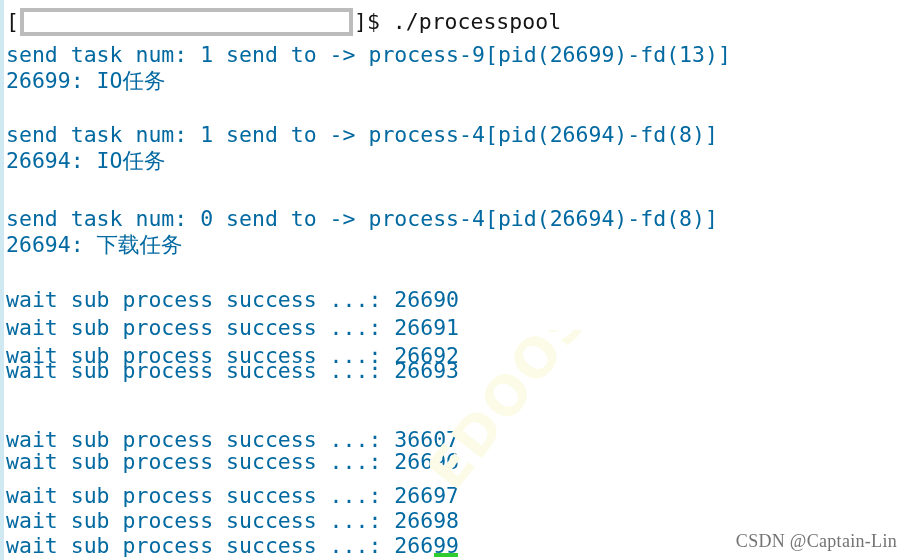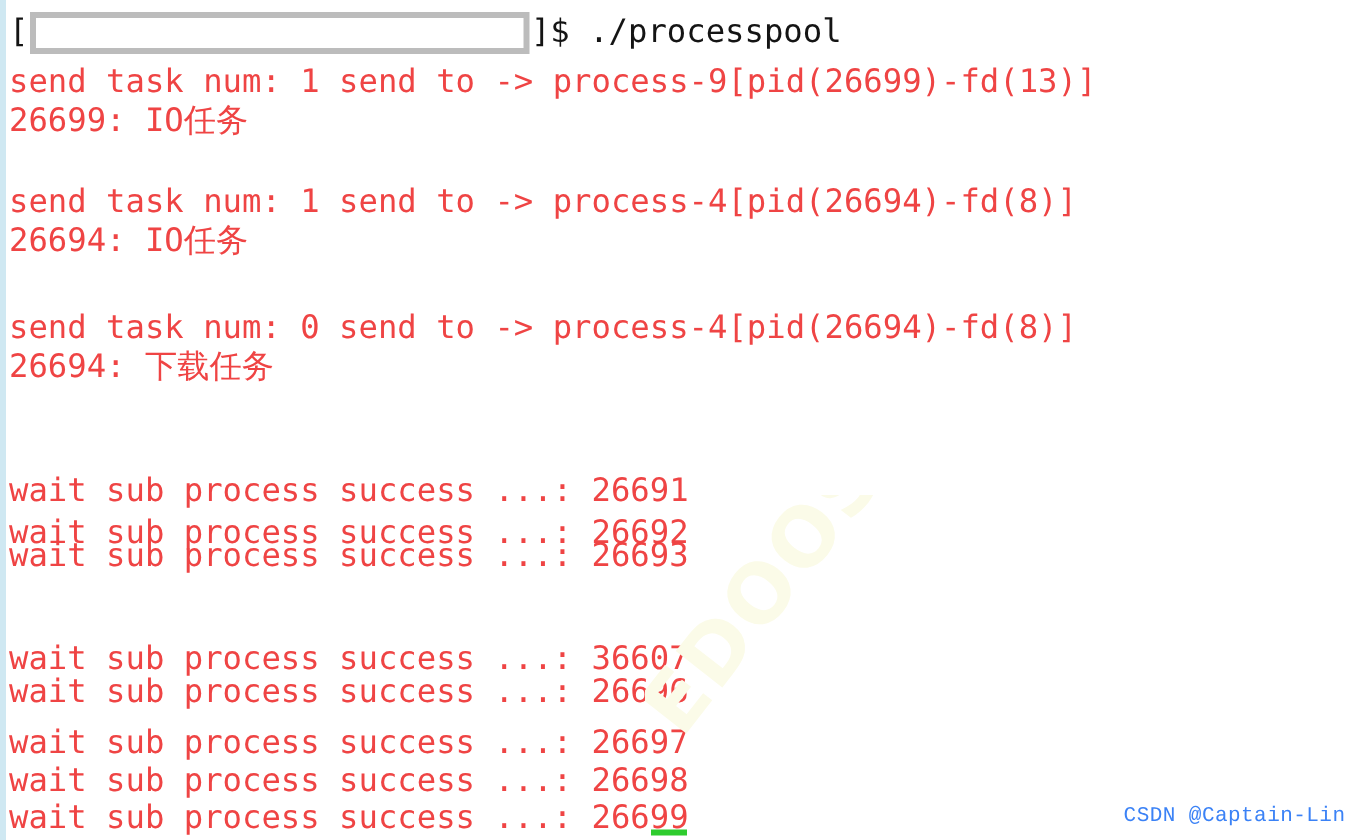--- a/index.html
+++ b/index.html
@@ -29,21 +29,21 @@
     left: 4px;
     top: 0;
     width: 905px;
     height: 560px;
     padding: 0;
   }
   .line {
     position: absolute;
     left: 2px;
     white-space: pre;
-    color: #ef4444;
+    color: #0369a1;
     font-size: 21.5px;
     line-height: 26px;
     letter-spacing: 0px;
     font-family: "DejaVu Sans Mono", "Liberation Mono", monospace;
   }
   .line.blank {
     height: 26px;
   }
   
   #prompt-line {
@@ -90,23 +90,23 @@
     font-weight: 600;
     color: #fbfbe8;
     letter-spacing: 2px;
     white-space: nowrap;
   }
   
   #csdn-watermark {
     position: absolute;
     right: 12px;
     bottom: 8px;
-    font-family: Liberation Mono, monospace;
-    font-size: 14px;
-    color: #3b82f6;
+    font-family: Liberation Serif, serif;
+    font-size: 18px;
+    color: #737373;
     white-space: nowrap;
     letter-spacing: 0.3px;
   }
   
   #cursor-block {
     position: absolute;
     left: 430px;
     top: 553px;
     width: 24px;
     height: 4px;
@@ -137,20 +137,21 @@
     <div class="line" style="top:122px">send task num: 1 send to -&gt; process-4[pid(26694)-fd(8)]</div>
     <div class="line" style="top:148px">26694: IO任务</div>
 
     <div class="line blank" style="top:174px"></div>
 
     <div class="line" style="top:206px">send task num: 0 send to -&gt; process-4[pid(26694)-fd(8)]</div>
     <div class="line" style="top:232px">26694: 下载任务</div>
 
     <div class="line blank" style="top:258px"></div>
 
+    <div class="line" style="top:287px">wait sub process success ...: 26690</div>
     <div class="line" style="top:315px">wait sub process success ...: 26691</div>
     <div class="line" style="top:343px">wait sub process success ...: 26692</div>
     <div class="line" style="top:358px">wait sub process success ...: 26693</div>
     <div class="line" style="top:427px">wait sub process success ...: 36607</div>
     <div class="line" style="top:449px">wait sub process success ...: 26696</div>
     <div class="line" style="top:483px">wait sub process success ...: 26697</div>
     <div class="line" style="top:508px">wait sub process success ...: 26698</div>
     <div class="line" style="top:533px">wait sub process success ...: 26699</div>
 
     <div id="cursor-block"></div>

